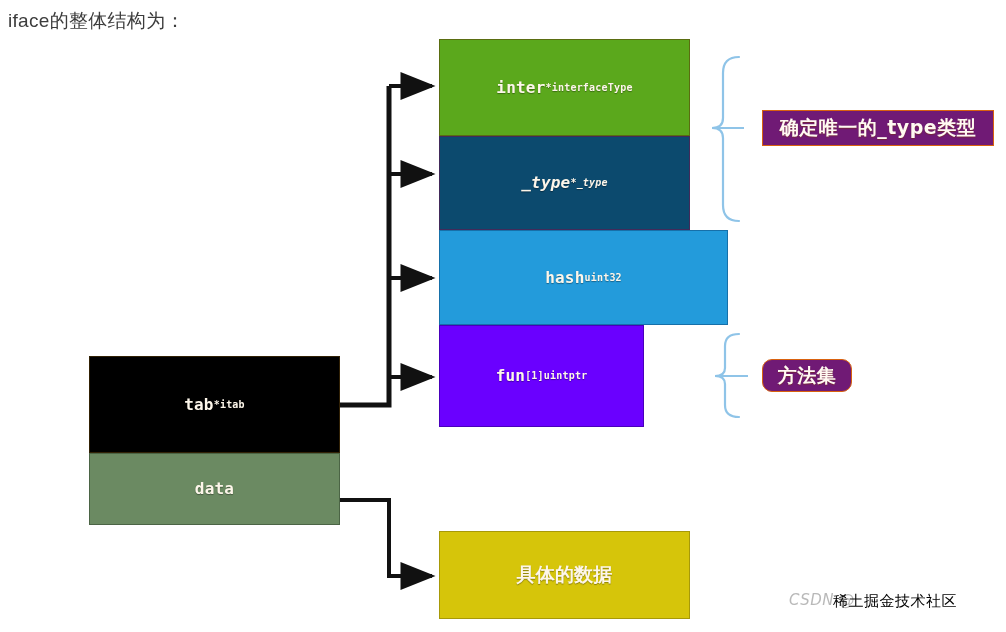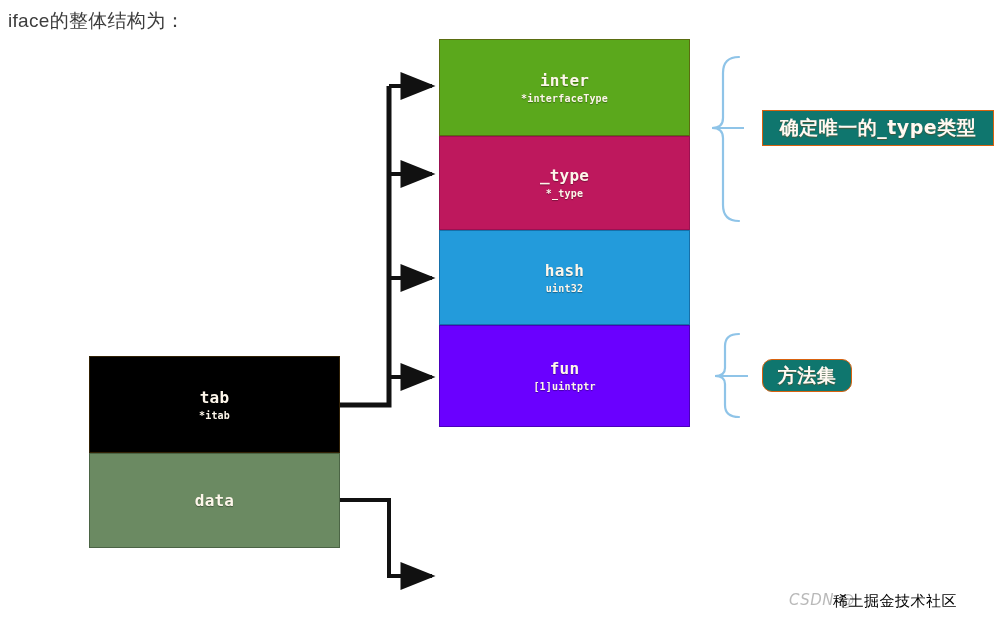--- a/index.html
+++ b/index.html
@@ -17,56 +17,56 @@
     position:absolute;left:8px;top:8px;
     font-size:19px;color:#3c3c3c;
     letter-spacing:.3px;
     white-space:nowrap;
   }
 
   
   .box{
     position:absolute;
     box-sizing:border-box;
-    display:flex;flex-direction:column;
+    display:flex;flex-direction:row;
     align-items:center;justify-content:center;
     font-family:"DejaVu Sans Mono","Liberation Mono",monospace;
     font-weight:bold;
     color:#fdf6ea;
     text-shadow:0 1px 1px rgba(0,0,0,.35);
     line-height:1.35;
     letter-spacing:.2px;
     border:1px solid rgba(90,60,10,.55);
   }
   .box .l1{font-size:16px;}
   .box .l2{font-size:10px;}
 
   .box.cjk{font-family:"DejaVu Sans","Liberation Sans",sans-serif;font-size:19px;}
 
   
   #box-inter {left:439px;top:39px;  width:251px;height:97px; background:#5BA81C;}
-  #box-type  {left:439px;top:136px; width:251px;height:94px; background:#be185d; border-color:rgba(120,10,70,.5);}
-  #box-hash  {left:439px;top:230px; width:251px;height:95px; background:#239BDB; border-color:rgba(10,70,120,.5);}
-  #box-fun   {left:439px;top:325px; width:251px;height:102px;background:#6A00FF; border-color:rgba(40,0,120,.5);}
+  #box-type  {left:439px;top:136px; width:251px;height:94px; background:#0c4a6e; border-color:rgba(120,10,70,.5);font-style:italic;}
+  #box-hash  {left:439px;top:230px; width:289px;height:95px; background:#239BDB; border-color:rgba(10,70,120,.5);}
+  #box-fun   {left:439px;top:325px; width:205px;height:102px;background:#6A00FF; border-color:rgba(40,0,120,.5);}
 
   
   #box-tab   {left:89px; top:356px; width:251px;height:97px; background:#000000;}
-  #box-data  {left:89px; top:453px; width:251px;height:95px; background:#6B8A62; border-color:rgba(50,70,45,.55);}
+  #box-data  {left:89px; top:453px; width:251px;height:72px; background:#6B8A62; border-color:rgba(50,70,45,.55);}
 
   
   #box-concrete{left:439px;top:531px;width:251px;height:88px;background:#D6C50A;border-color:rgba(120,110,5,.5);}
 
   
   #wires{position:absolute;left:0;top:0;width:1006px;height:632px;pointer-events:none;}
 
   
   .tag{
     position:absolute;
     box-sizing:border-box;
-    background:#0f766e;
+    background:#701a75;
     border:1px solid #d9620f;
     color:#fff9f2;
     font-family:"DejaVu Sans","Liberation Sans",sans-serif;
     font-size:19px;
     font-weight:bold;
     display:flex;align-items:center;justify-content:center;
     white-space:nowrap;
     text-shadow:0 1px 1px rgba(120,50,0,.5);
     letter-spacing:.5px;
   }
@@ -137,20 +137,23 @@
 
   <div class="box" id="box-tab">
     <span class="l1">tab</span>
     <span class="l2">*itab</span>
   </div>
 
   <div class="box" id="box-data">
     <span class="l1">data</span>
   </div>
 
+  <div class="box cjk" id="box-concrete">
+    <span>具体的数据</span>
+  </div>
 
   <div class="tag" id="tag-type">
     <span>确定唯一的_type类型</span>
   </div>
 
   <div class="tag" id="tag-methods">
     <span>方法集</span>
   </div>
 
   <div class="watermark" id="wm-a">CSDN @</div>

